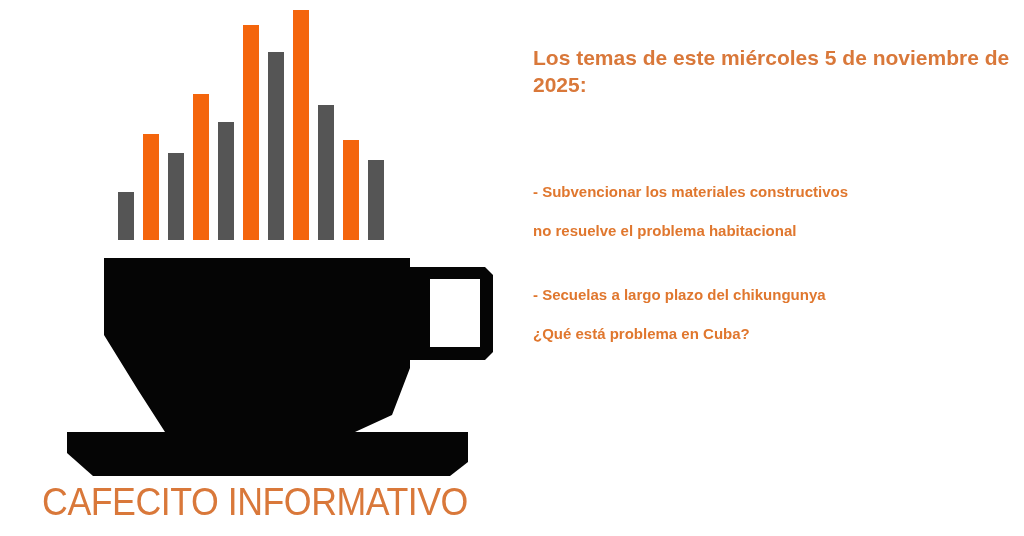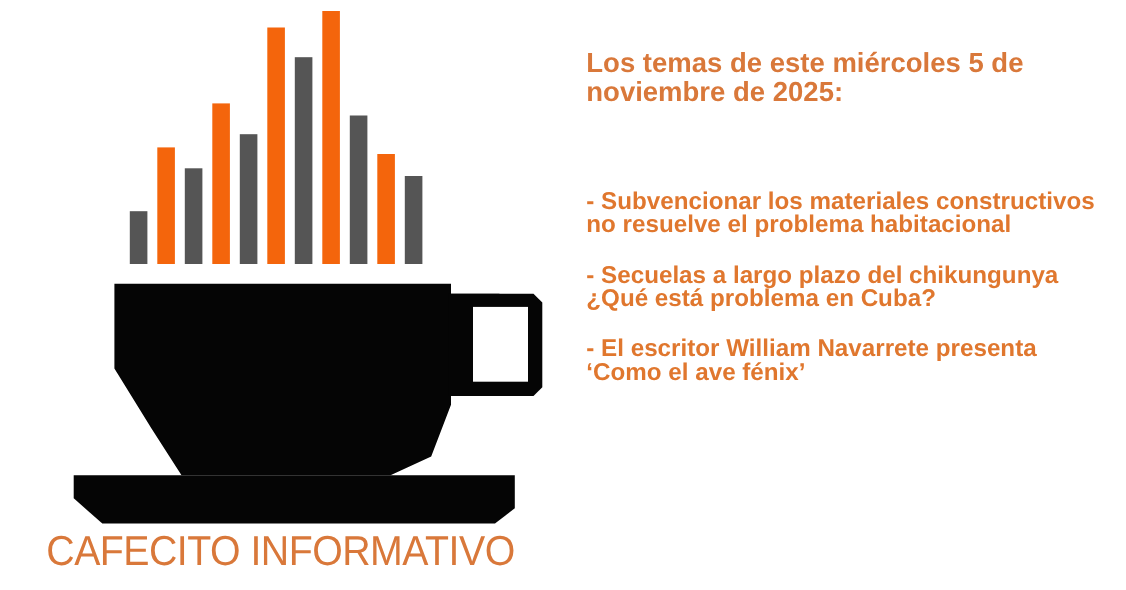--- a/index.html
+++ b/index.html
@@ -73,35 +73,35 @@
     left: 533px;
     top: 0;
     width: 491px;
     height: 536px;
   }
   #headline {
     position: absolute;
     left: 0px;
     top: 44px;
     width: 480px;
-    font-size: 25px;
+    font-size: 21px;
     font-weight: bold;
     line-height: 27px;
     color: #d9783a;
   }
   #topic-list {
     position: absolute;
     left: 0px;
     top: 172px;
     width: 488px;
   }
   .topic-item {
-    font-size: 22px;
+    font-size: 15px;
     font-weight: bold;
-    line-height: 21px;
+    line-height: 39px;
     color: #e0772e;
     margin-bottom: 25px;
     white-space: pre-line;
   }
   .topic-item:last-child { margin-bottom: 0; }
 </style>
 </head>
 <body>
 
 <div id="stage">
@@ -164,18 +164,16 @@
   </div>
 
   <div id="text-column">
     <div id="headline">Los temas de este miércoles
 5 de noviembre de 2025:</div>
     <div id="topic-list">
         <div class="topic-item">- Subvencionar los materiales constructivos
 no resuelve el problema habitacional</div>
         <div class="topic-item">- Secuelas a largo plazo del chikungunya
 ¿Qué está problema en Cuba?</div>
-        <div class="topic-item">- El escritor William Navarrete presenta
-‘Como el ave fénix’</div>
       </div>
   </div>
 
 </div>
 
 </body></html>

